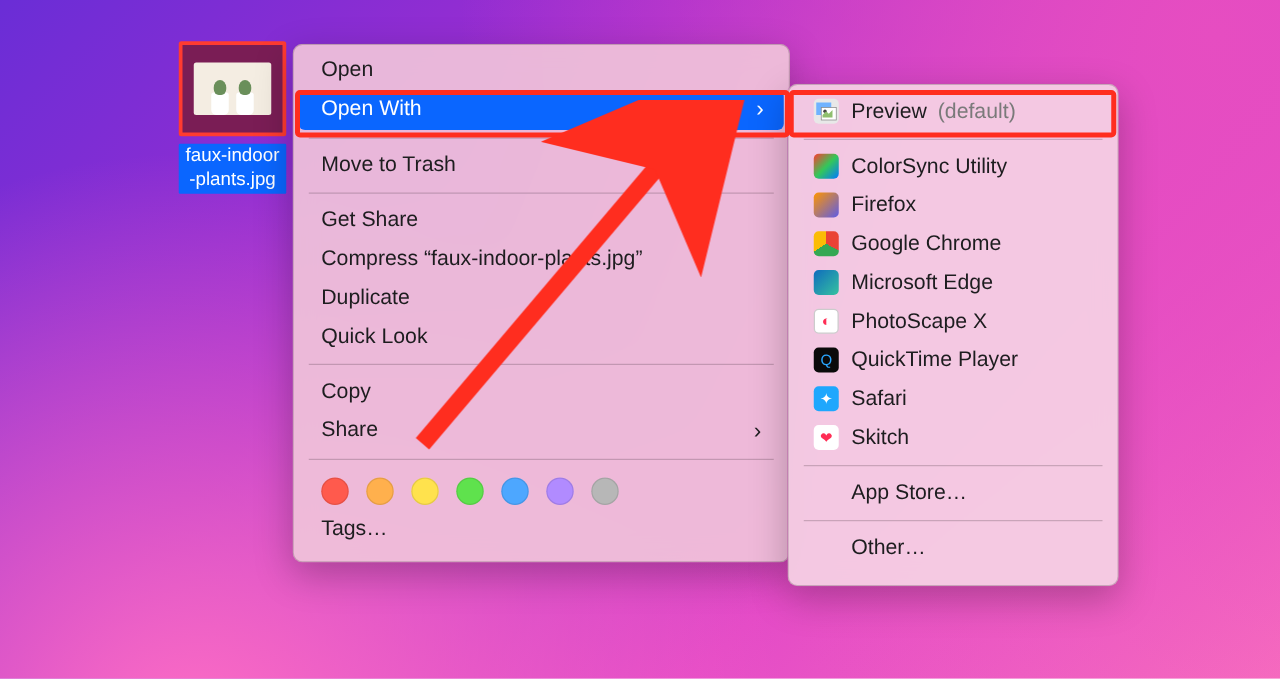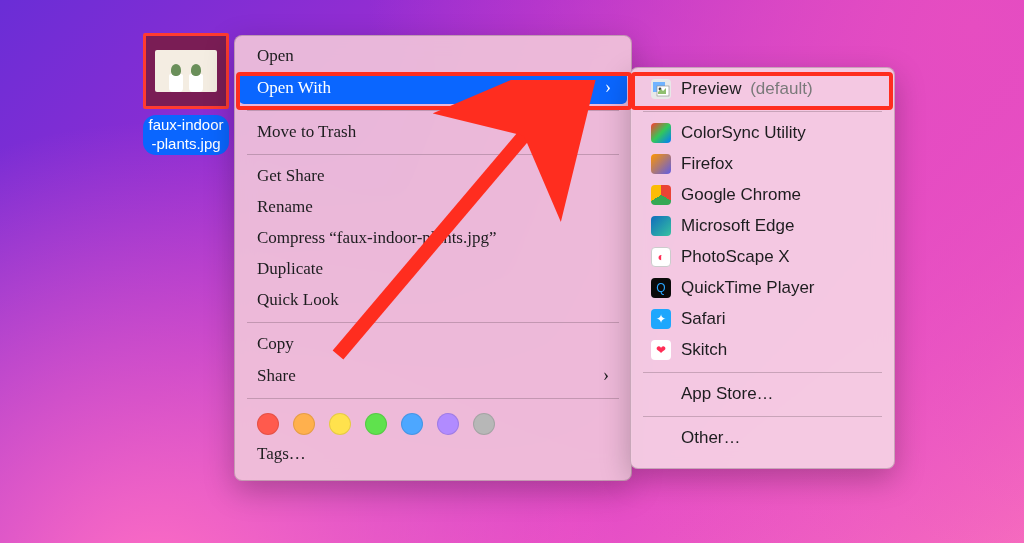--- a/index.html
+++ b/index.html
@@ -23,38 +23,37 @@
     background: #7a1d55;
     display: flex; align-items: center; justify-content: center;
   }
   .thumb-inner {
     width: 62px; height: 42px; background: #f4ede2; border-radius: 2px;
     display:flex; align-items:flex-end; justify-content:center; overflow:hidden;
   }
   .pot { width:14px; height:18px; background:#fff; margin:0 3px; border-radius:2px 2px 4px 4px; position:relative;}
   .pot::before{content:"";position:absolute;top:-10px;left:2px;width:10px;height:12px;background:#6a8f5a;border-radius:50% 50% 40% 40%;}
   .file-label {
-    display:inline-block; margin-top:6px; padding:1px 4px; border-radius:13px;
+    display:inline-block; margin-top:6px; padding:1px 4px; border-radius:1px;
     background:#0a66ff; color:#fff; font-size:15px; line-height:1.25;
     word-break: break-all;
   }
 
   
   .menu {
     position:absolute; left:234px; top:35px; width:398px;
     background: rgba(240,195,218,0.92); backdrop-filter: blur(10px);
     border: 1px solid rgba(0,0,0,0.18);
     border-radius: 8px; box-shadow: 0 10px 30px rgba(0,0,0,0.25);
     padding: 5px 0 10px 0;
     font-size: 17px; color:#1d1d1f;
   }
   .menu-item {
-    padding: 5px 22px 6px 22px; display:flex; align-items:flex-end; justify-content:space-between;
+    padding: 5px 22px 6px 22px; display:flex; align-items:flex-start; justify-content:space-between;
     white-space: nowrap;
-    font-family: Liberation Serif, serif;
   }
   .menu-item.highlight {
     background:#0a66ff; color:#fff; margin:0 4px; border-radius:5px;
     padding-left:18px; padding-right:16px;
   }
   .menu-sep { height:1px; background:rgba(0,0,0,0.18); margin:6px 12px; }
   .chevron { font-size:18px; }
   .tag-row { display:flex; gap:14px; padding:8px 22px 4px 22px; }
   .tag-dot { width:22px; height:22px; border-radius:50%; box-shadow: inset 0 0 0 1px rgba(0,0,0,0.1);}
 
@@ -122,23 +121,20 @@
     </div>
     <div class="menu-sep"></div>
     <div class="menu-item">
       <span>Move to Trash</span>
     </div>
     <div class="menu-sep"></div>
     <div class="menu-item">
       <span>Get Share</span>
     </div>
     <div class="menu-item">
-      <span>Rename</span>
-    </div>
-    <div class="menu-item">
       <span>Compress “faux-indoor-plants.jpg”</span>
     </div>
     <div class="menu-item">
       <span>Duplicate</span>
     </div>
     <div class="menu-item">
       <span>Quick Look</span>
     </div>
     <div class="menu-sep"></div>
     <div class="menu-item">

